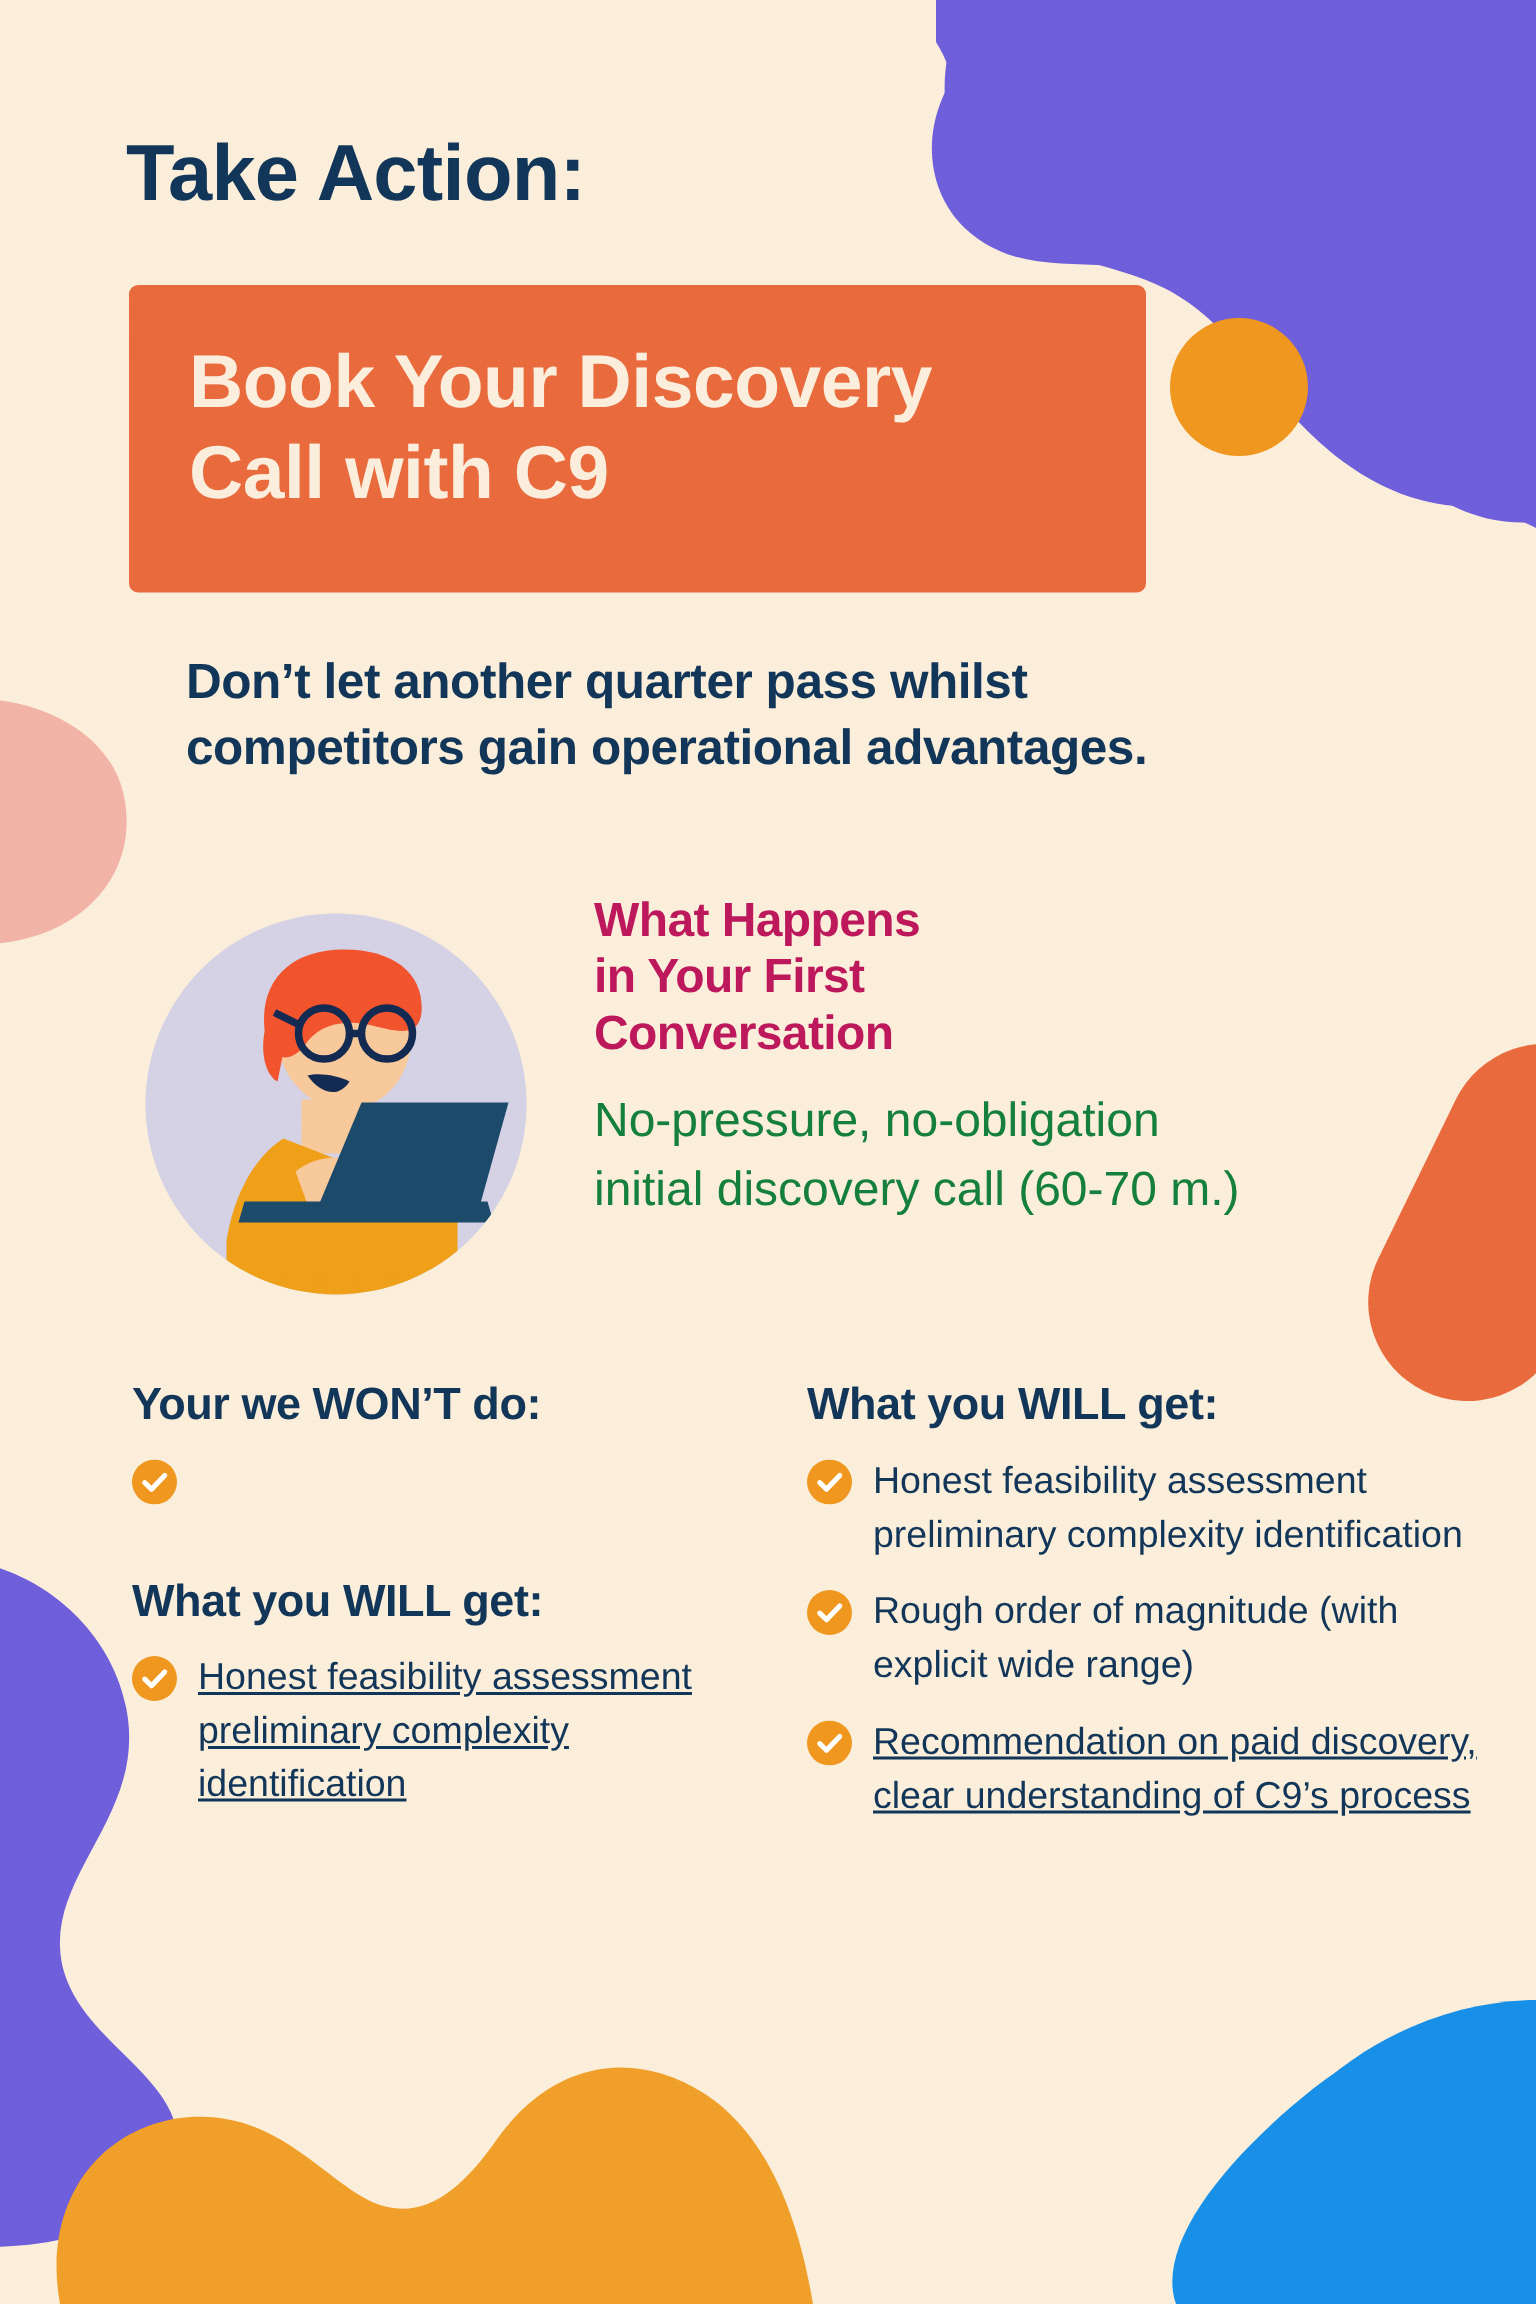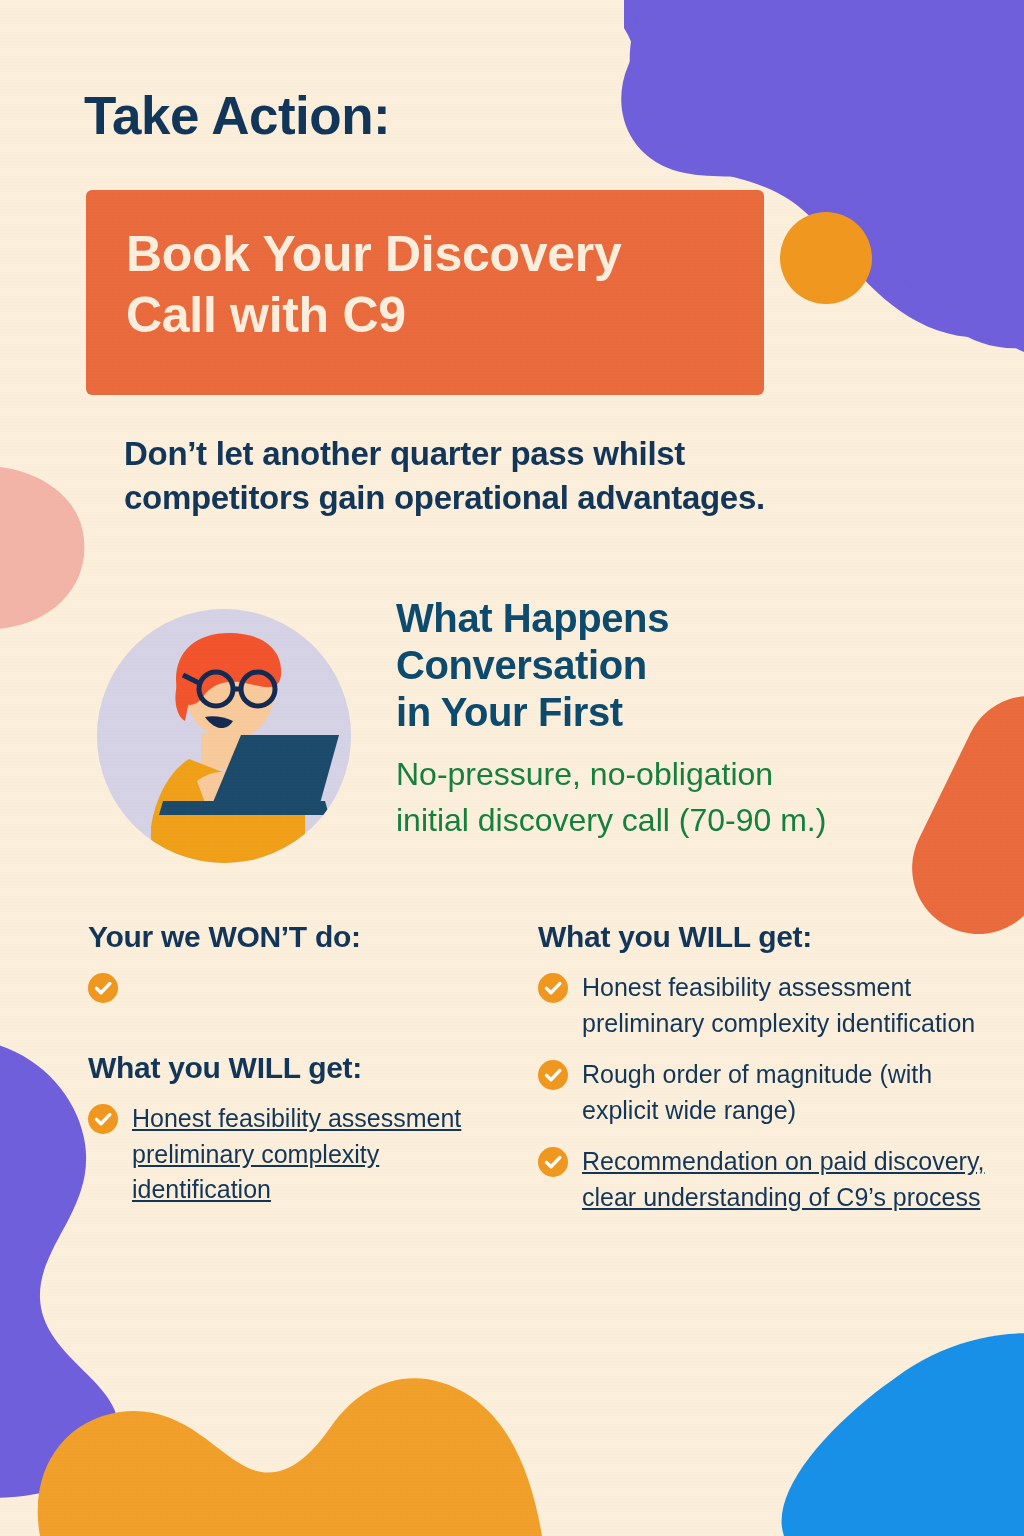--- a/index.html
+++ b/index.html
@@ -88,25 +88,25 @@
   }
 
   
   .happens {
     position: absolute;
     left: 396px;
     top: 595px;
     width: 530px;
   }
   .happens-title {
-    font-size: 40px;
+    font-size: 32px;
     font-weight: bold;
     line-height: 1.17;
     letter-spacing: -0.4px;
-    color: #0c4a6e;
+    color: #be185d;
   }
   .happens-sub {
     margin-top: 17px;
     font-size: 32px;
     line-height: 1.43;
     color: #15803d;
   }
 
   
   .col-left {
@@ -264,26 +264,26 @@
 
         <path fill="#1c4a6b" d="M148,130 L246,130 L226,202 L118,202 Z"></path>
 
         <path fill="#1c4a6b" d="M70,196 L232,196 L236,210 L66,210 Z"></path>
       </g>
     </svg>
 
     <div class="happens">
       <div class="happens-title">
         <div>What Happens</div>
+        <div>in Your First</div>
         <div>Conversation</div>
-        <div>in Your First</div>
       </div>
       <div class="happens-sub">
         <div>No-pressure, no-obligation</div>
-        <div>initial discovery call (70-90 m.)</div>
+        <div>initial discovery call (60-70 m.)</div>
       </div>
     </div>
 
     <div class="col-left">
 
       <div class="sec-head">Your we WON’T do:</div>
 
       <div class="bullet">
         <svg class="check" viewBox="0 0 30 30">
           <circle cx="15" cy="15" r="15" fill="#f0971f"></circle>

